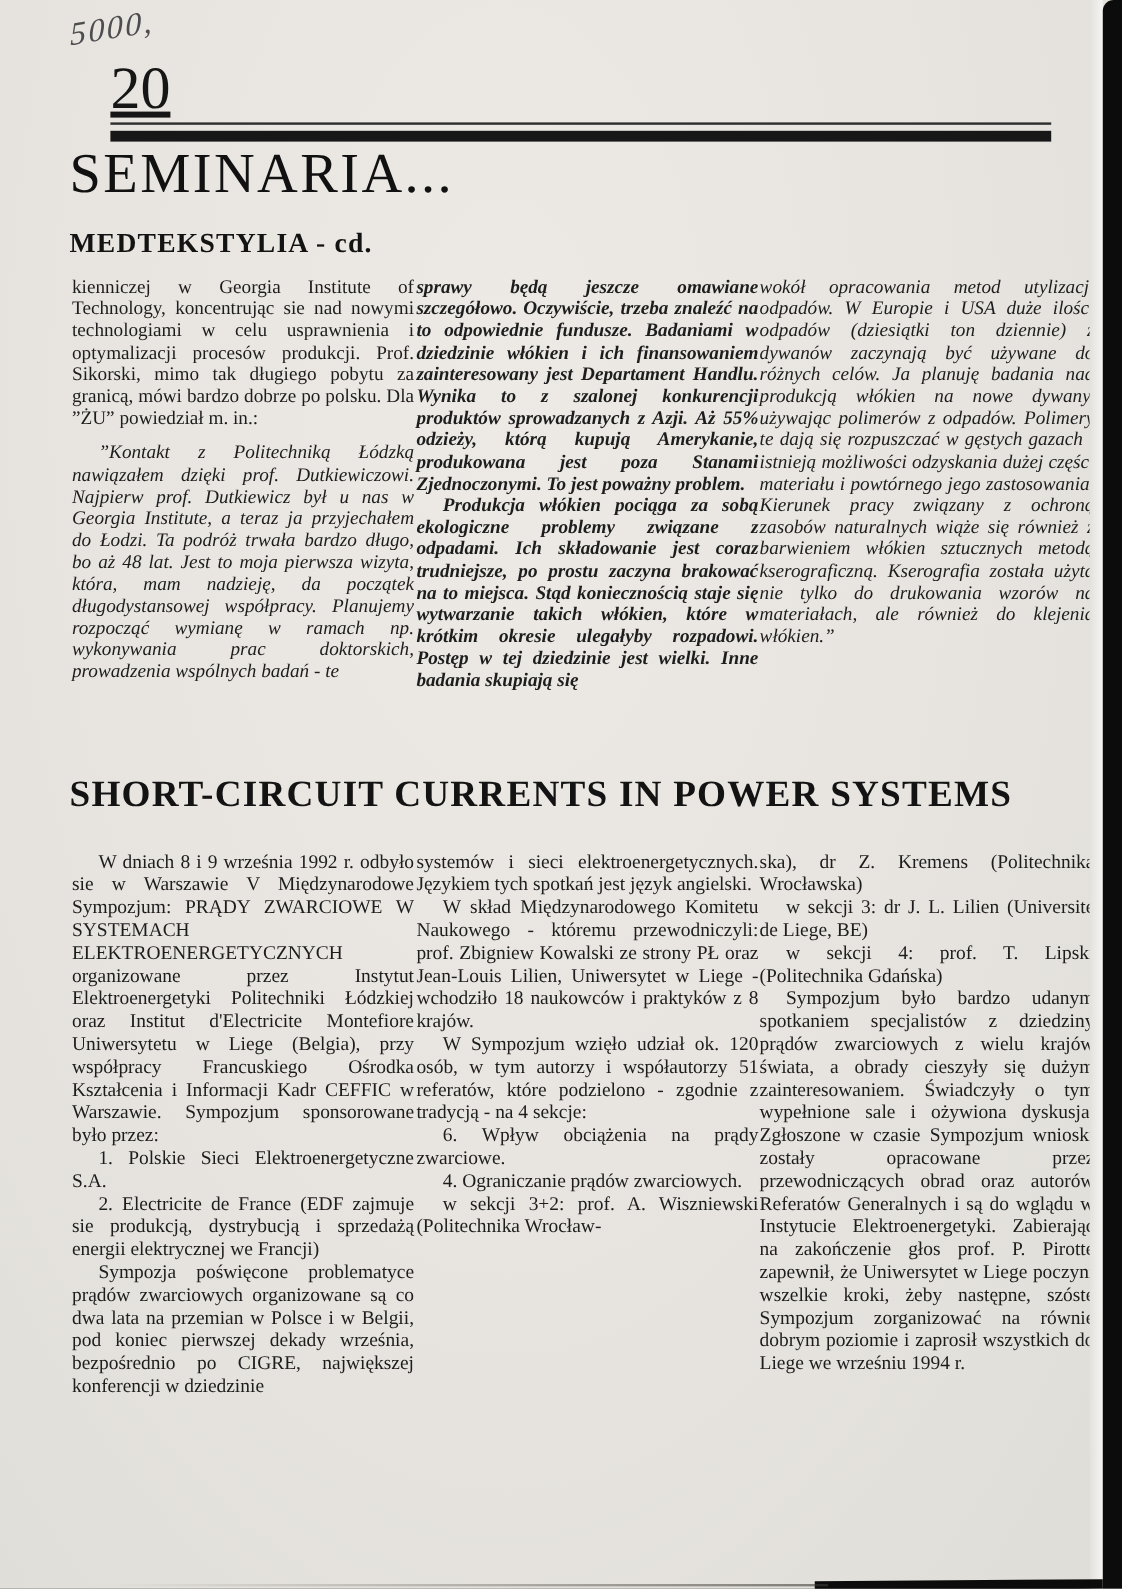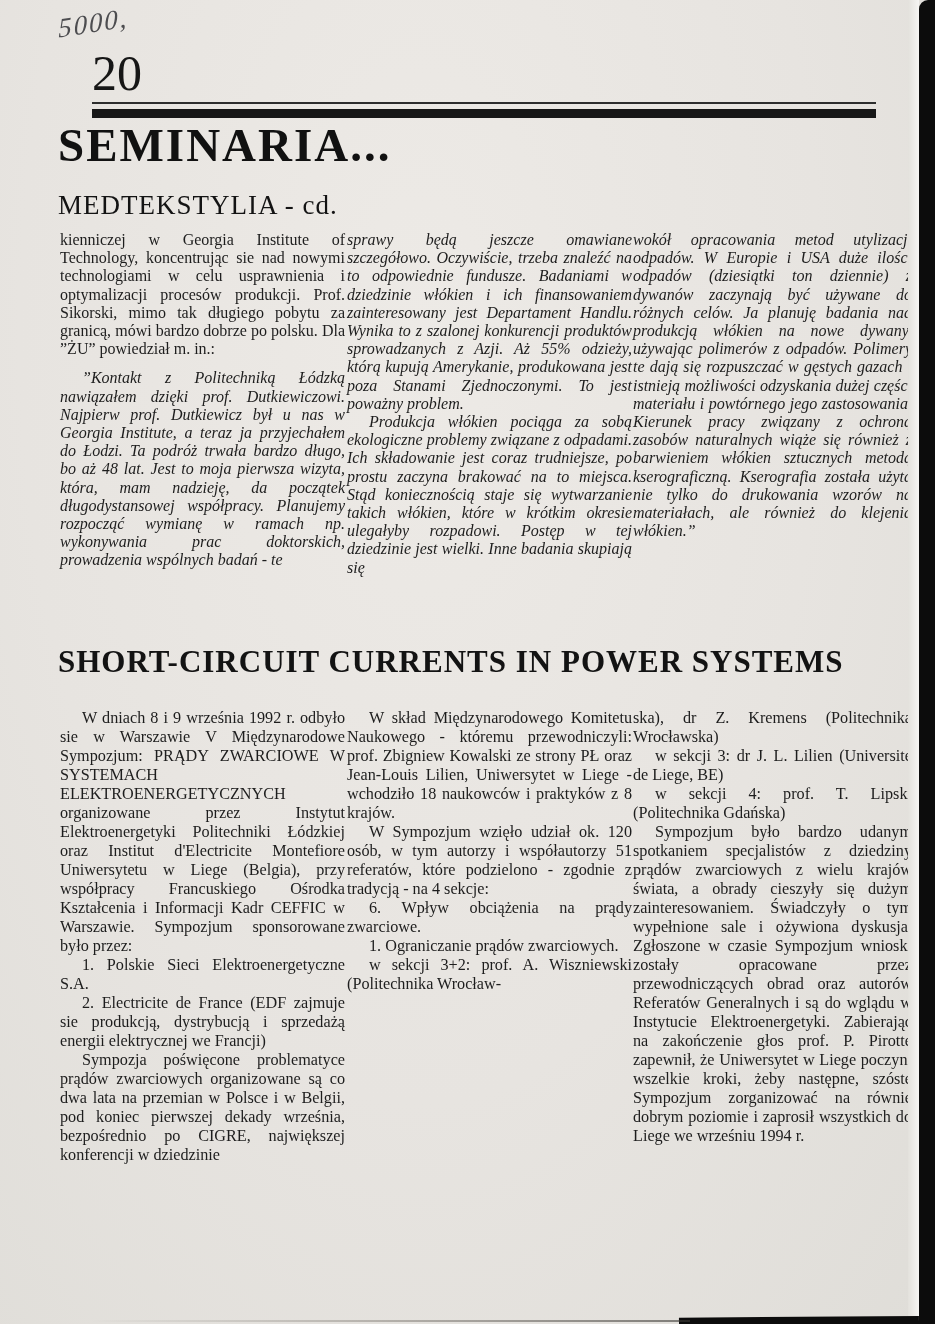--- a/index.html
+++ b/index.html
@@ -17,42 +17,42 @@
                 background:#0c0c0c; border-top-left-radius:9px; }
   .edge-bottom { position:absolute; bottom:0; right:16px; width:240px; height:8px;
                  background:#0c0c0c; transform:rotate(-0.4deg); transform-origin:right bottom; }
   .edge-bottom-faint { position:absolute; bottom:2px; left:90px; width:600px; height:2px;
                  background:linear-gradient(to right, rgba(120,115,108,0), rgba(120,115,108,.45), rgba(60,58,54,.6)); }
 
   .handwritten { position:absolute; left:58px; top:8px;
                  font-style:italic; font-size:27px; color:#4d4d50;
                  transform:rotate(-9deg) skewX(-8deg); letter-spacing:2px; }
 
-  .pagenum { position:absolute; left:92px; top:48px; font-size:50px; line-height:1; color:#161616; }
+  .pagenum { position:absolute; left:92px; top:48px; font-size:50px; line-height:1; color:#161616;text-decoration:underline; }
 
   .rule-thin  { position:absolute; left:92px; top:102px; width:784px; height:2px; background:#2d2d2d; }
   .rule-thick { position:absolute; left:92px; top:109px; width:784px; height:9px; background:#171717; }
 
   .section-title { position:absolute; left:58px; top:118px; margin:0;
-                   font-size:47px; font-weight:bold; letter-spacing:2px; color:#111; }
+                   font-size:47px; font-weight:normal; letter-spacing:2px; color:#111; }
 
   .a1-title { position:absolute; left:58px; top:190px; margin:0;
-              font-size:27px; font-weight:normal; letter-spacing:1px; color:#131313; }
+              font-size:23px; font-weight:bold; letter-spacing:1px; color:#131313; }
 
   .a2-title { position:absolute; left:58px; top:644px; margin:0;
               font-size:31px; font-weight:bold; letter-spacing:1px; color:#131313;
               white-space:nowrap; }
 
   .col { position:absolute; width:285px; }
   .col p { margin:0; text-align:justify; color:#1d1d1d; }
   .a1col p { font-size:16px; line-height:18.2px; }
   .a2col p { font-size:16.2px; line-height:19px;font-family:Liberation Serif, serif; }
 
   .a1-c1 { left:60px;  top:231px; }
-  .a1-c2 { left:347px; top:231px; }
+  .a1-c2 { left:347px; top:231px;font-weight:bold; }
   .a1-c3 { left:633px; top:231px; width:279px; }
   .a2-c1 { left:60px;  top:709px; }
   .a2-c2 { left:347px; top:709px; }
   .a2-c3 { left:633px; top:709px; width:279px; }
 
   .italic { font-style:italic; }
   .indent { text-indent:22px; }
   .gap    { margin-top:11px !important; }
 </style>
 </head>
@@ -87,24 +87,25 @@
   <h2 class="a2-title">SHORT-CIRCUIT CURRENTS IN POWER SYSTEMS</h2>
 
   <div class="col a2col a2-c1">
     <p class="indent">W dniach 8 i 9 września 1992 r. odbyło sie w Warszawie V Międzynarodowe Sympozjum: PRĄDY ZWARCIOWE W SYSTEMACH ELEKTROENERGETYCZNYCH organizowane przez Instytut Elektroenergetyki Politechniki Łódzkiej oraz Institut d'Electricite Montefiore Uniwersytetu w Liege (Belgia), przy współpracy Francuskiego Ośrodka Kształcenia i Informacji Kadr CEFFIC w Warszawie. Sympozjum sponsorowane było przez:</p>
     <p class="indent">1. Polskie Sieci Elektroenergetyczne S.A.</p>
     <p class="indent">2. Electricite de France (EDF zajmuje sie produkcją, dystrybucją i sprzedażą energii elektrycznej we Francji)</p>
     <p class="indent">Sympozja poświęcone problematyce prądów zwarciowych organizowane są co dwa lata na przemian w Polsce i w Belgii, pod koniec pierwszej dekady września, bezpośrednio po CIGRE, największej konferencji w dziedzinie</p>
   </div>
 
   <div class="col a2col a2-c2">
+    <p>systemów i sieci elektroenergetycznych. Językiem tych spotkań jest język angielski.</p>
     <p class="indent">W skład Międzynarodowego Komitetu Naukowego - któremu przewodniczyli: prof. Zbigniew Kowalski ze strony PŁ oraz Jean-Louis Lilien, Uniwersytet w Liege - wchodziło 18 naukowców i praktyków z 8 krajów.</p>
     <p class="indent">W Sympozjum wzięło udział ok. 120 osób, w tym autorzy i współautorzy 51 referatów, które podzielono - zgodnie z tradycją - na 4 sekcje:</p>
     <p class="indent">6. Wpływ obciążenia na prądy zwarciowe.</p>
-    <p class="indent">1. Ograniczanie prądów zwarciowych.</p>
+    <p class="indent">4. Ograniczanie prądów zwarciowych.</p>
     <p class="indent">w sekcji 3+2: prof. A. Wiszniewski (Politechnika Wrocław-</p>
   </div>
 
   <div class="col a2col a2-c3">
     <p>ska), dr Z. Kremens (Politechnika Wrocławska)</p>
     <p class="indent">w sekcji 3: dr J. L. Lilien (Universite de Liege, BE)</p>
     <p class="indent">w sekcji 4: prof. T. Lipski (Politechnika Gdańska)</p>
     <p class="indent">Sympozjum było bardzo udanym spotkaniem specjalistów z dziedziny prądów zwarciowych z wielu krajów świata, a obrady cieszyły się dużym zainteresowaniem. Świadczyły o tym wypełnione sale i ożywiona dyskusja. Zgłoszone w czasie Sympozjum wnioski zostały opracowane przez przewodniczących obrad oraz autorów Referatów Generalnych i są do wglądu w Instytucie Elektroenergetyki. Zabierając na zakończenie głos prof. P. Pirotte zapewnił, że Uniwersytet w Liege poczyni wszelkie kroki, żeby następne, szóste Sympozjum zorganizować na równie dobrym poziomie i zaprosił wszystkich do Liege we wrześniu 1994 r.</p>
   </div>
 

